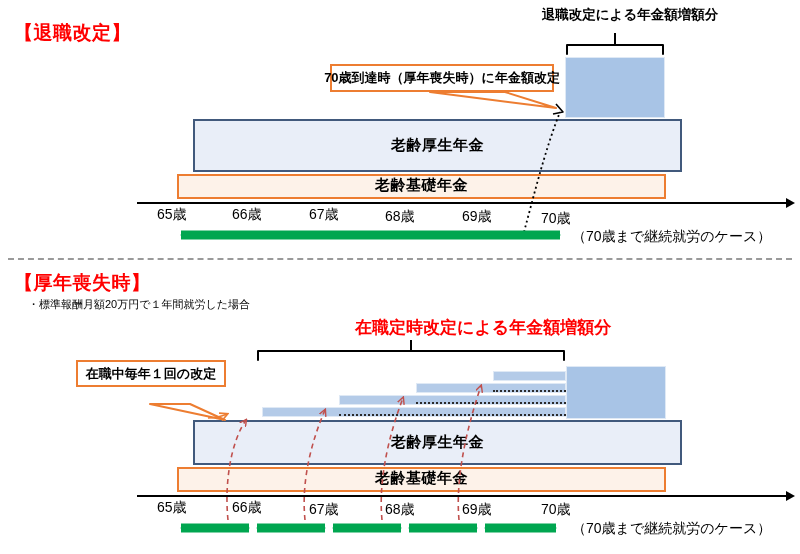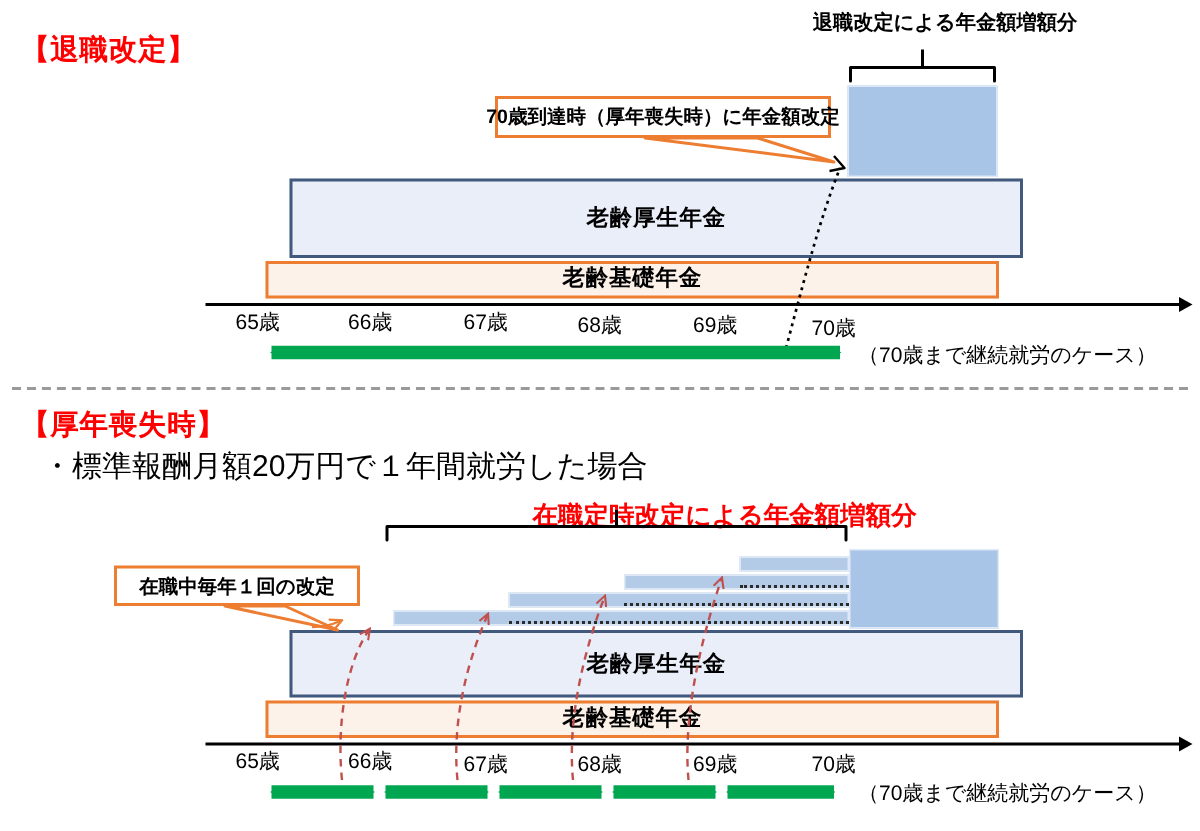--- a/index.html
+++ b/index.html
@@ -107,21 +107,21 @@
     align-items: center;
     justify-content: center;
     font-size: 13px;
     font-weight: bold;
     white-space: nowrap;
     padding: 0 8px;
   }
 
   
   .bullet-line {
-    font-size: 20px;
+    font-size: 11px;
     white-space: nowrap;
   }
 
   
   .red-bold {
     color: #ff0000;
     font-weight: bold;
   }
   .red-heading {
     font-size: 17px;
@@ -171,23 +171,23 @@
   <div class="abs age-label" style="left:541px; top:210px;">70歳</div>
 
   <div class="abs case-note" style="left:572px; top:228px;">（70歳まで継続就労のケース）</div>
 
   <div class="abs divider" style="left:8px; top:258px;"></div>
 
   <div class="abs section-heading red-bold" style="left:14px; top:270px;">【厚年喪失時】</div>
 
   <div class="abs bullet-line" style="left:28px; top:297px;">・標準報酬月額20万円で１年間就労した場合</div>
 
-  <div class="abs red-heading" style="left:355px; top:316px;margin-top:16px;">在職定時改定による年金額増額分</div>
-
-  <div class="abs callout" style="left:76px; top:377px; width:164px; height:27px;">在職中毎年１回の改定</div>
+  <div class="abs red-heading" style="left:355px; top:316px;">在職定時改定による年金額増額分</div>
+
+  <div class="abs callout" style="left:76px; top:360px; width:150px; height:27px;">在職中毎年１回の改定</div>
 
   <div class="abs step-bar" style="left:262px; top:407px; width:304px; height:10px;"></div>
   <div class="abs step-bar" style="left:339px; top:395px; width:227px; height:10px;"></div>
   <div class="abs step-bar" style="left:416px; top:383px; width:150px; height:10px;"></div>
   <div class="abs step-bar" style="left:493px; top:371px; width:73px; height:10px;"></div>
 
   <div class="abs dotted-line" style="left:339px; top:414px; width:227px;"></div>
   <div class="abs dotted-line" style="left:416px; top:402px; width:150px;"></div>
   <div class="abs dotted-line" style="left:493px; top:390px; width:73px;"></div>
 

